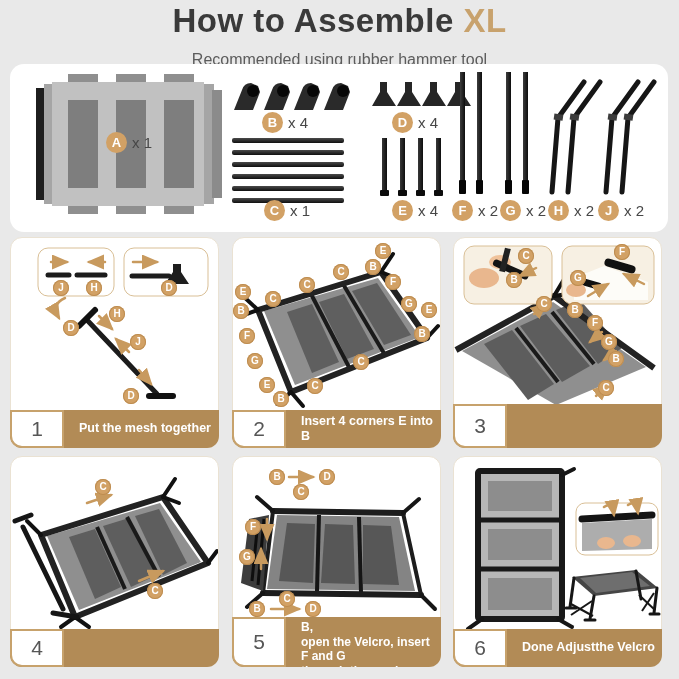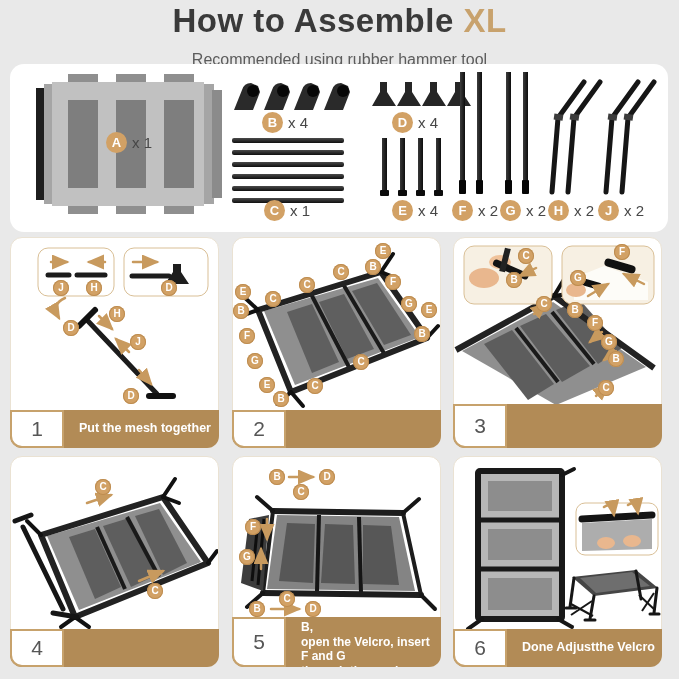--- a/index.html
+++ b/index.html
@@ -259,20 +259,21 @@
       <span class="mchip" style="left:40px;top:153px;">B</span>
       <span class="mchip" style="left:74px;top:140px;">C</span>
       <span class="mchip" style="left:120px;top:116px;">C</span>
       <span class="mchip" style="left:152px;top:36px;">F</span>
       <span class="mchip" style="left:168px;top:58px;">G</span>
       <span class="mchip" style="left:188px;top:64px;">E</span>
       <span class="mchip" style="left:181px;top:88px;">B</span>
     </div>
     <div class="bar" style="height:38px;">
       <div class="numbox">2</div>
+      <div class="cap">Insert 4 corners E into B</div>
     </div>
   </section>
 
   <section class="card" style="left:453px;top:237px;">
     <div class="diag" style="bottom:44px;">
       <svg width="207" height="167">
         <defs>
             <marker id="ar3" markerWidth="8" markerHeight="7" refX="6" refY="3" orient="auto">
               <path d="M0 0 L7 3 L0 6 Z" fill="#c89a5e"></path>
             </marker>

